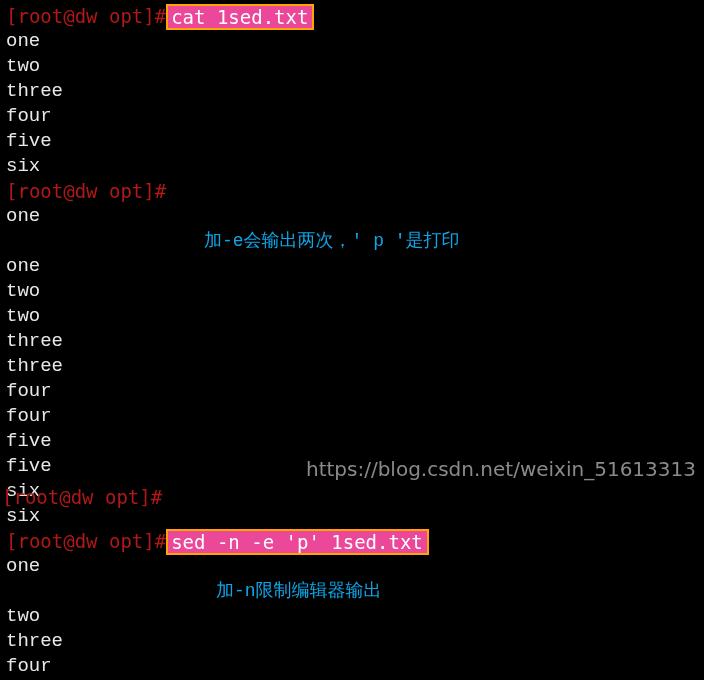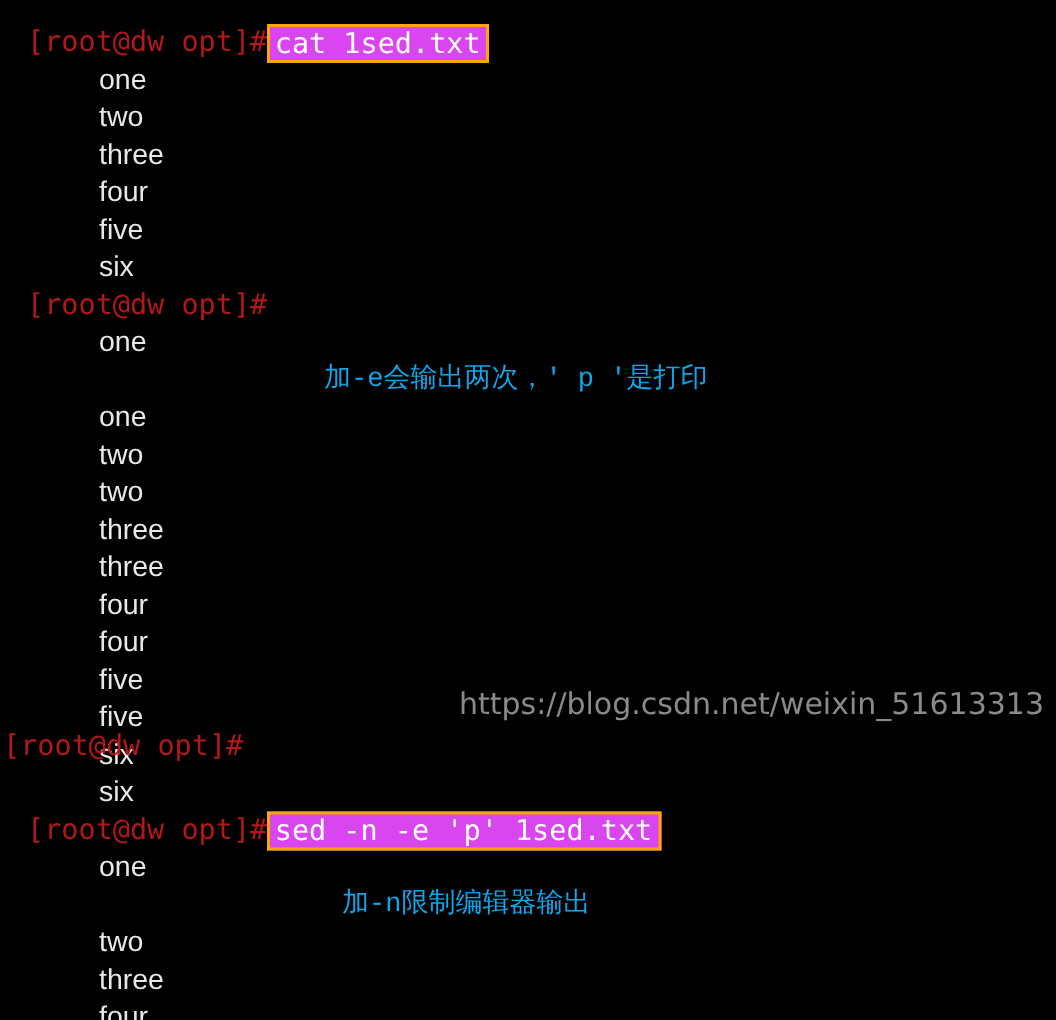--- a/index.html
+++ b/index.html
@@ -15,21 +15,21 @@
     font-family: "DejaVu Sans Mono", "Liberation Mono", monospace;
   }
 
   .terminal {
     position: absolute;
     left: 0;
     top: 0;
     width: 704px;
     height: 493px;
     background: #000000;
-    padding: 16px;
+    padding: 4px;
     box-sizing: border-box;
   }
 
   .line {
     height: 25px;
     line-height: 25px;
     white-space: pre;
     font-size: 19px;
     letter-spacing: 0px;
     padding-left: 2px;
@@ -41,37 +41,36 @@
     color: #b21818;
     font-family: "DejaVu Sans Mono", "Liberation Mono", monospace;
     font-size: 19px;
     white-space: pre;
   }
 
   .cmd-box {
     display: inline-block;
     border: 2px solid #ffa500;
     color: #ffffff;
-    background: #d946ef;
+    background: #ec4899;
     font-family: "DejaVu Sans Mono", "Liberation Mono", monospace;
     font-size: 19px;
     line-height: 20px;
     padding: 1px 4px 1px 3px;
     white-space: pre;
     box-sizing: border-box;
     position: relative;
     top: 0px;
   }
 
   .out {
     color: #e8e8e8;
-    font-family: Liberation Sans, sans-serif;
+    font-family: Liberation Mono, monospace;
     font-size: 19px;
     white-space: pre;
-    margin-left: 48px;
   }
 
   .note {
     height: 25px;
     line-height: 25px;
     color: #0ea5e9;
     font-family: Liberation Mono, monospace;
     font-size: 18px;
     white-space: pre;
     display: flex;

